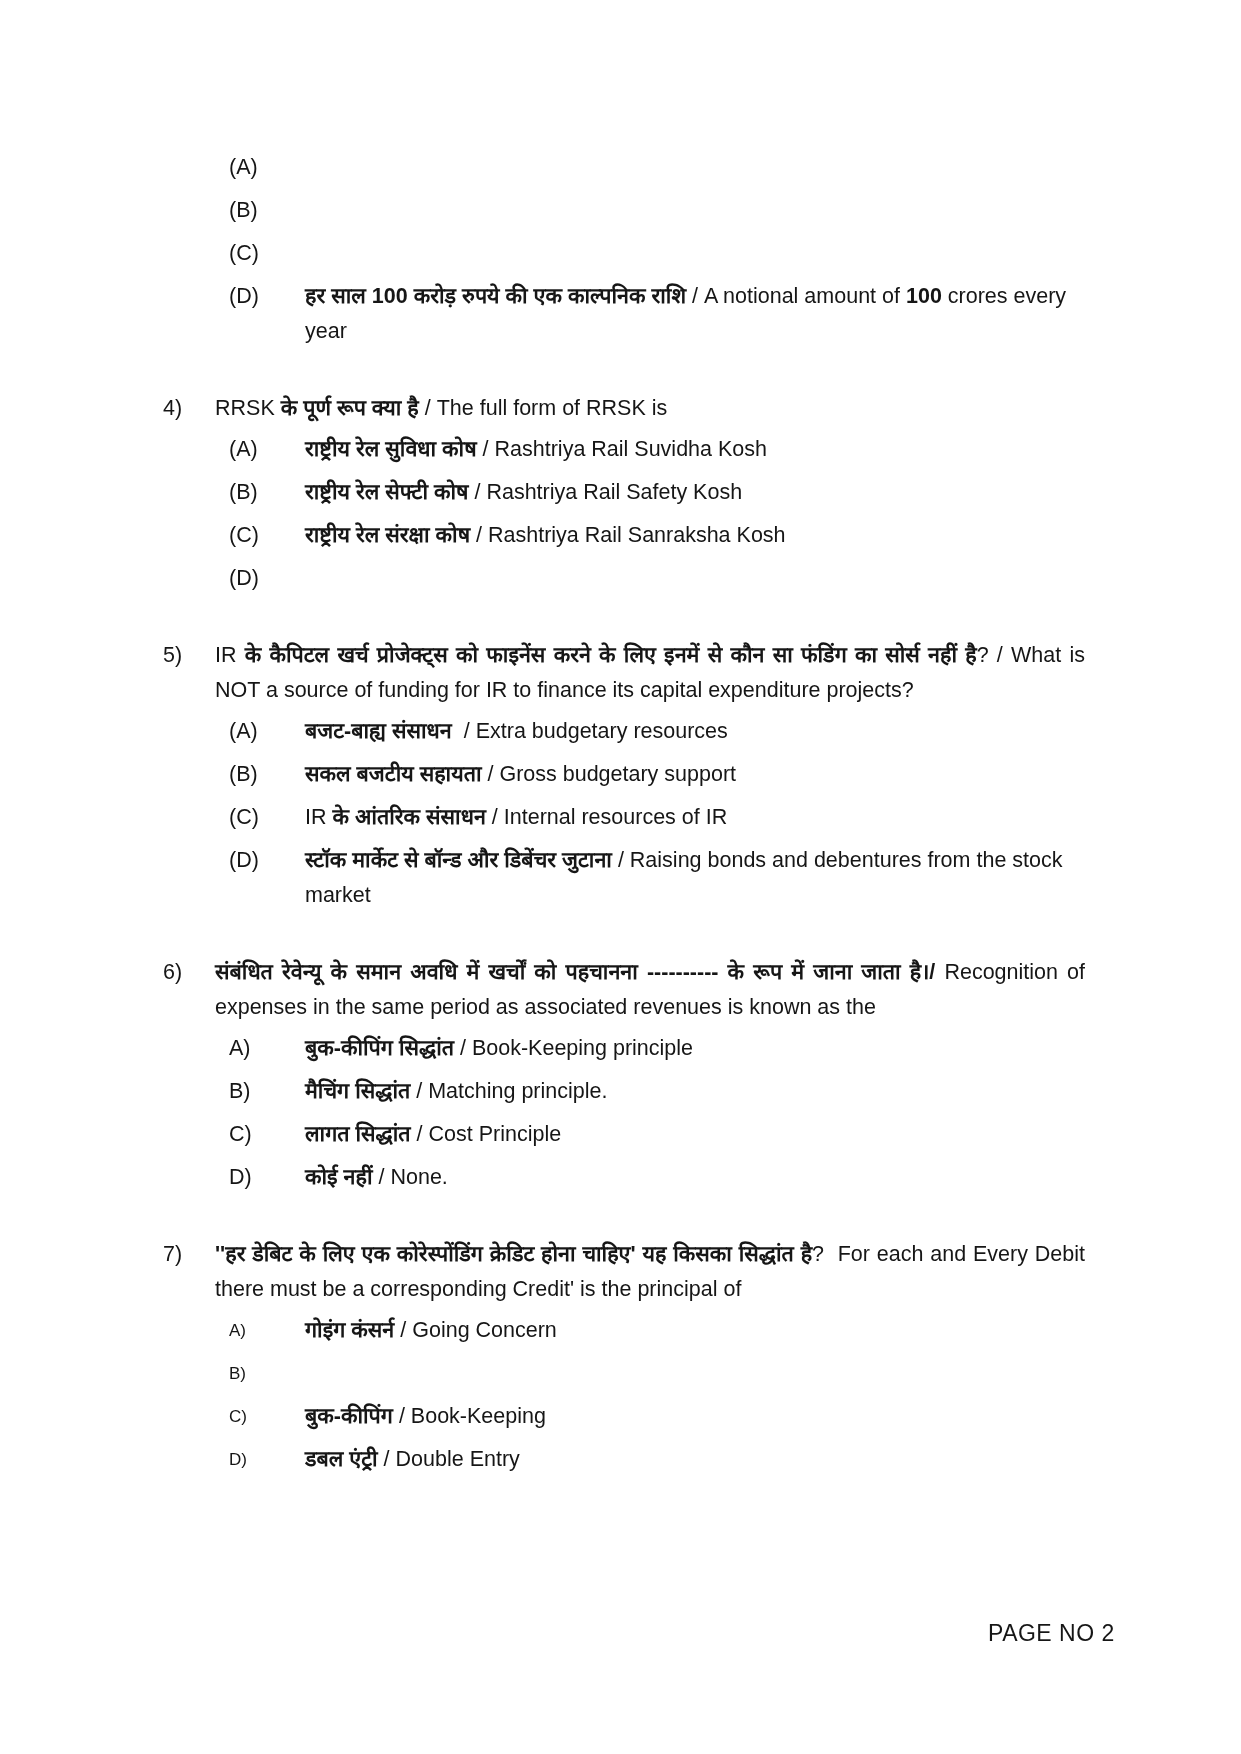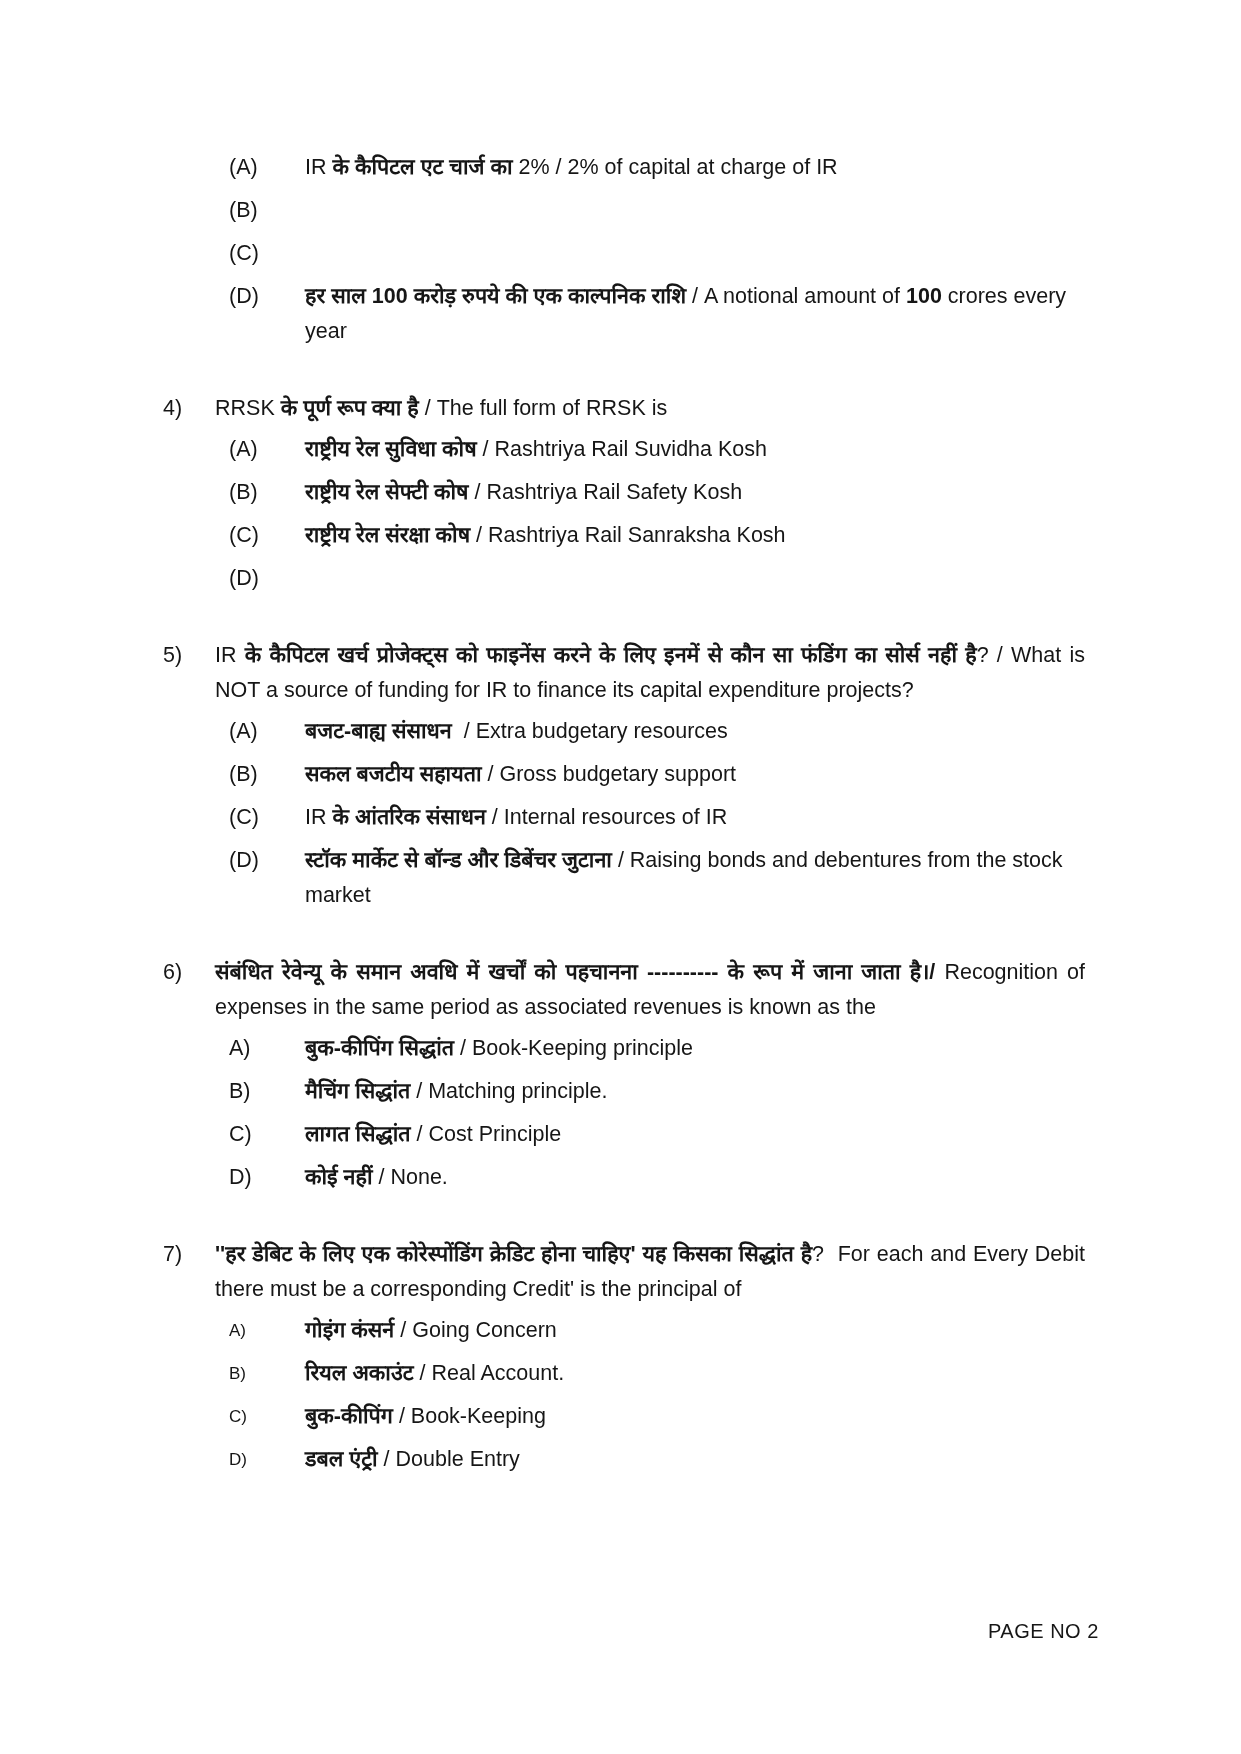--- a/index.html
+++ b/index.html
@@ -27,34 +27,33 @@
   
   .qrow{display:flex;margin-bottom:6px;}
   .q-num{flex:none;width:52px;}
   .q-body{flex:1;text-align:justify;white-space:pre-wrap;}
   .qblock{margin-top:42px;}
   .qblock.first{margin-top:0;}
   .opt.small .opt-label{font-size:17px;}
   .footer{
     position:absolute;
     left:988px;top:1620px;
-    font-size:20px;
+    font-size:23px;
     letter-spacing:0.5px;
   }
 </style>
 </head>
 <body>
 
 <div class="page">
   <div class="content">
 
     <div class="qblock first">
       <div class="opt">
         <span class="opt-label">(A)</span>
-        <span class="opt-text"><span>IR </span><b>के कैपिटल एट चार्ज का</b><span> 2% / 2% of capital at charge of IR</span></span>
       </div>
       <div class="opt">
         <span class="opt-label">(B)</span>
       </div>
       <div class="opt">
         <span class="opt-label">(C)</span>
       </div>
       <div class="opt">
         <span class="opt-label">(D)</span>
         <span class="opt-text"><b>हर साल 100 करोड़ रुपये की एक काल्पनिक राशि</b><span> / A notional amount of </span><b>100</b><span> crores every year</span></span>
@@ -133,21 +132,20 @@
       <div class="qrow">
         <span class="q-num">7)</span>
         <span class="q-body"><b>''हर डेबिट के लिए एक कोरेस्पोंडिंग क्रेडिट होना चाहिए' यह किसका सिद्धांत है</b><span>?  For each and Every Debit there must be a corresponding Credit' is the principal of</span></span>
       </div>
       <div class="opt small">
         <span class="opt-label">A)</span>
         <span class="opt-text"><b>गोइंग कंसर्न</b><span> / Going Concern</span></span>
       </div>
       <div class="opt small">
         <span class="opt-label">B)</span>
-        <span class="opt-text"><b>रियल अकाउंट</b><span> / Real Account.</span></span>
       </div>
       <div class="opt small">
         <span class="opt-label">C)</span>
         <span class="opt-text"><b>बुक-कीपिंग</b><span> / Book-Keeping</span></span>
       </div>
       <div class="opt small">
         <span class="opt-label">D)</span>
         <span class="opt-text"><b>डबल एंट्री</b><span> / Double Entry</span></span>
       </div>
     </div>

